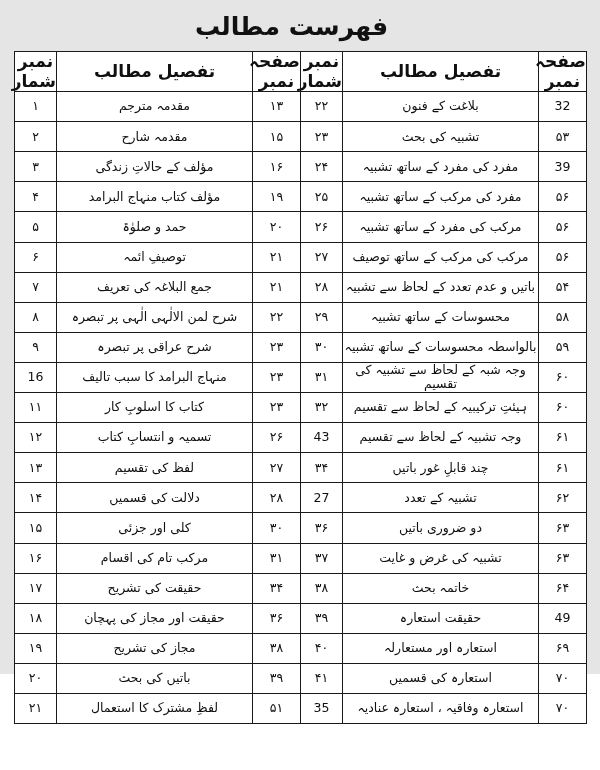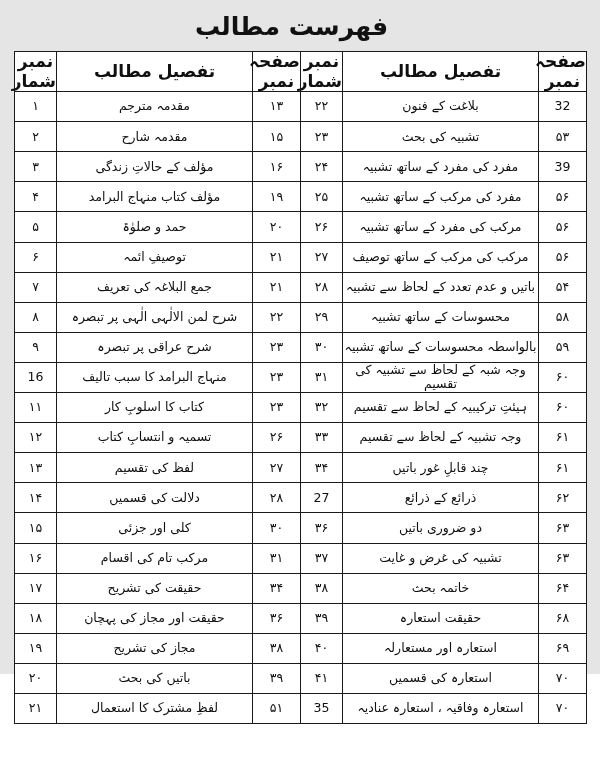--- a/index.html
+++ b/index.html
@@ -182,36 +182,36 @@
           <td class="num">۶۰</td>
           <td class="det">ہیئتِ ترکیبیہ کے لحاظ سے تقسیم</td>
           <td class="num">۳۲</td>
           <td class="num">۲۳</td>
           <td class="det">کتاب کا اسلوبِ کار</td>
           <td class="num">۱۱</td>
         </tr>
         <tr>
           <td class="num">۶۱</td>
           <td class="det">وجہ تشبیہ کے لحاظ سے تقسیم</td>
-          <td class="num">۳۳</td>
+          <td class="num">43</td>
           <td class="num">۲۶</td>
           <td class="det">تسمیہ و انتسابِ کتاب</td>
           <td class="num">۱۲</td>
         </tr>
         <tr>
           <td class="num">۶۱</td>
           <td class="det">چند قابلِ غور باتیں</td>
           <td class="num">۳۴</td>
           <td class="num">۲۷</td>
           <td class="det">لفظ کی تقسیم</td>
           <td class="num">۱۳</td>
         </tr>
         <tr>
           <td class="num">۶۲</td>
-          <td class="det">ذرائع کے ذرائع</td>
+          <td class="det">تشبیہ کے تعدد</td>
           <td class="num">27</td>
           <td class="num">۲۸</td>
           <td class="det">دلالت کی قسمیں</td>
           <td class="num">۱۴</td>
         </tr>
         <tr>
           <td class="num">۶۳</td>
           <td class="det">دو ضروری باتیں</td>
           <td class="num">۳۶</td>
           <td class="num">۳۰</td>
@@ -228,21 +228,21 @@
         </tr>
         <tr>
           <td class="num">۶۴</td>
           <td class="det">خاتمہ بحث</td>
           <td class="num">۳۸</td>
           <td class="num">۳۴</td>
           <td class="det">حقیقت کی تشریح</td>
           <td class="num">۱۷</td>
         </tr>
         <tr>
-          <td class="num">۶۸</td>
+          <td class="num">49</td>
           <td class="det">حقیقت استعارہ</td>
           <td class="num">۳۹</td>
           <td class="num">۳۶</td>
           <td class="det">حقیقت اور مجاز کی پہچان</td>
           <td class="num">۱۸</td>
         </tr>
         <tr>
           <td class="num">۶۹</td>
           <td class="det">استعارہ اور مستعارلہ</td>
           <td class="num">۴۰</td>

